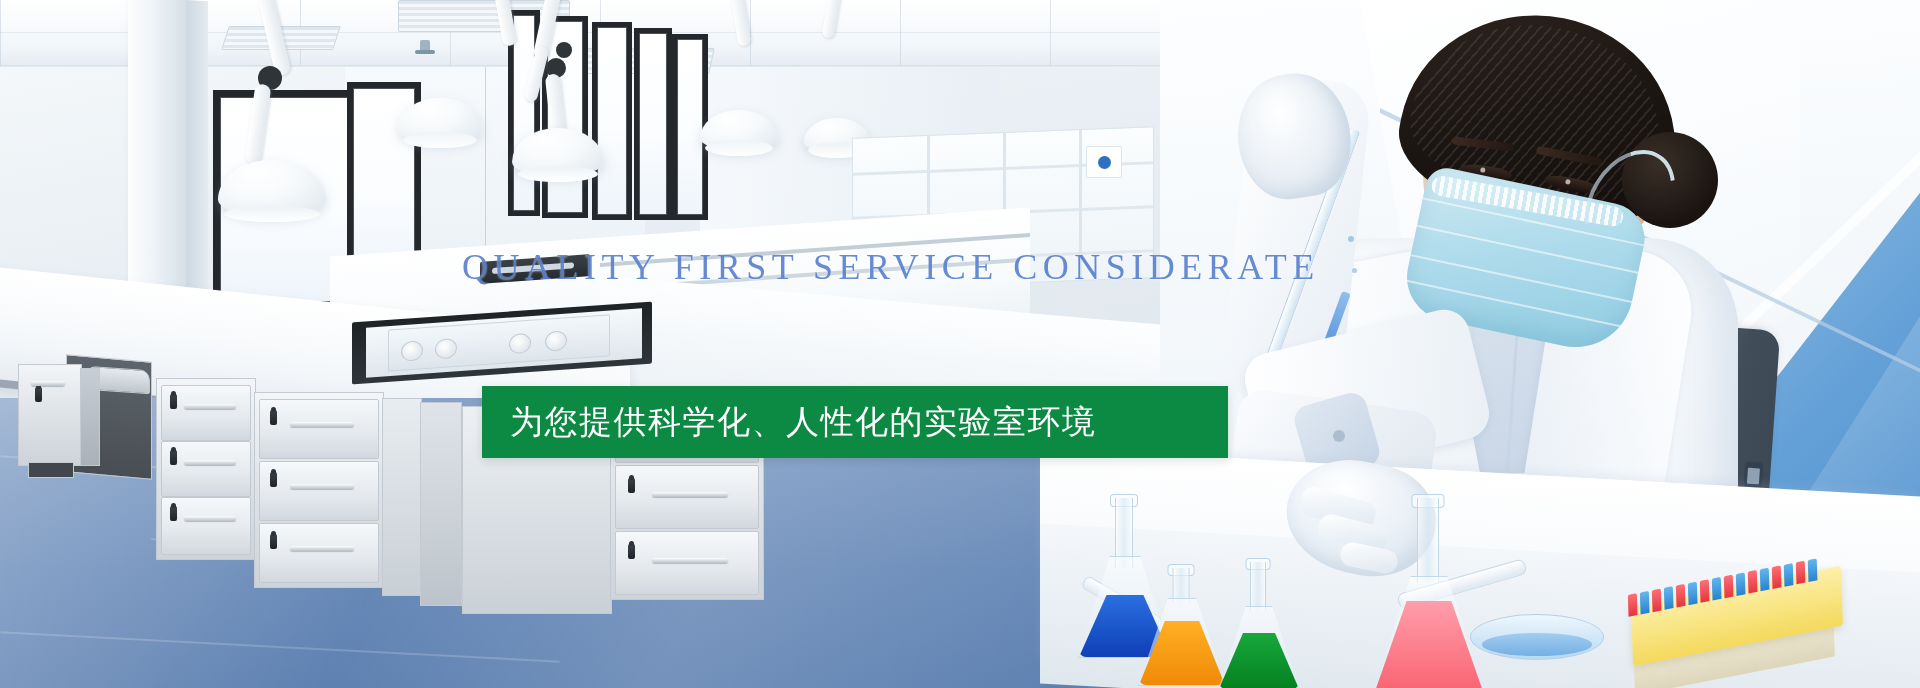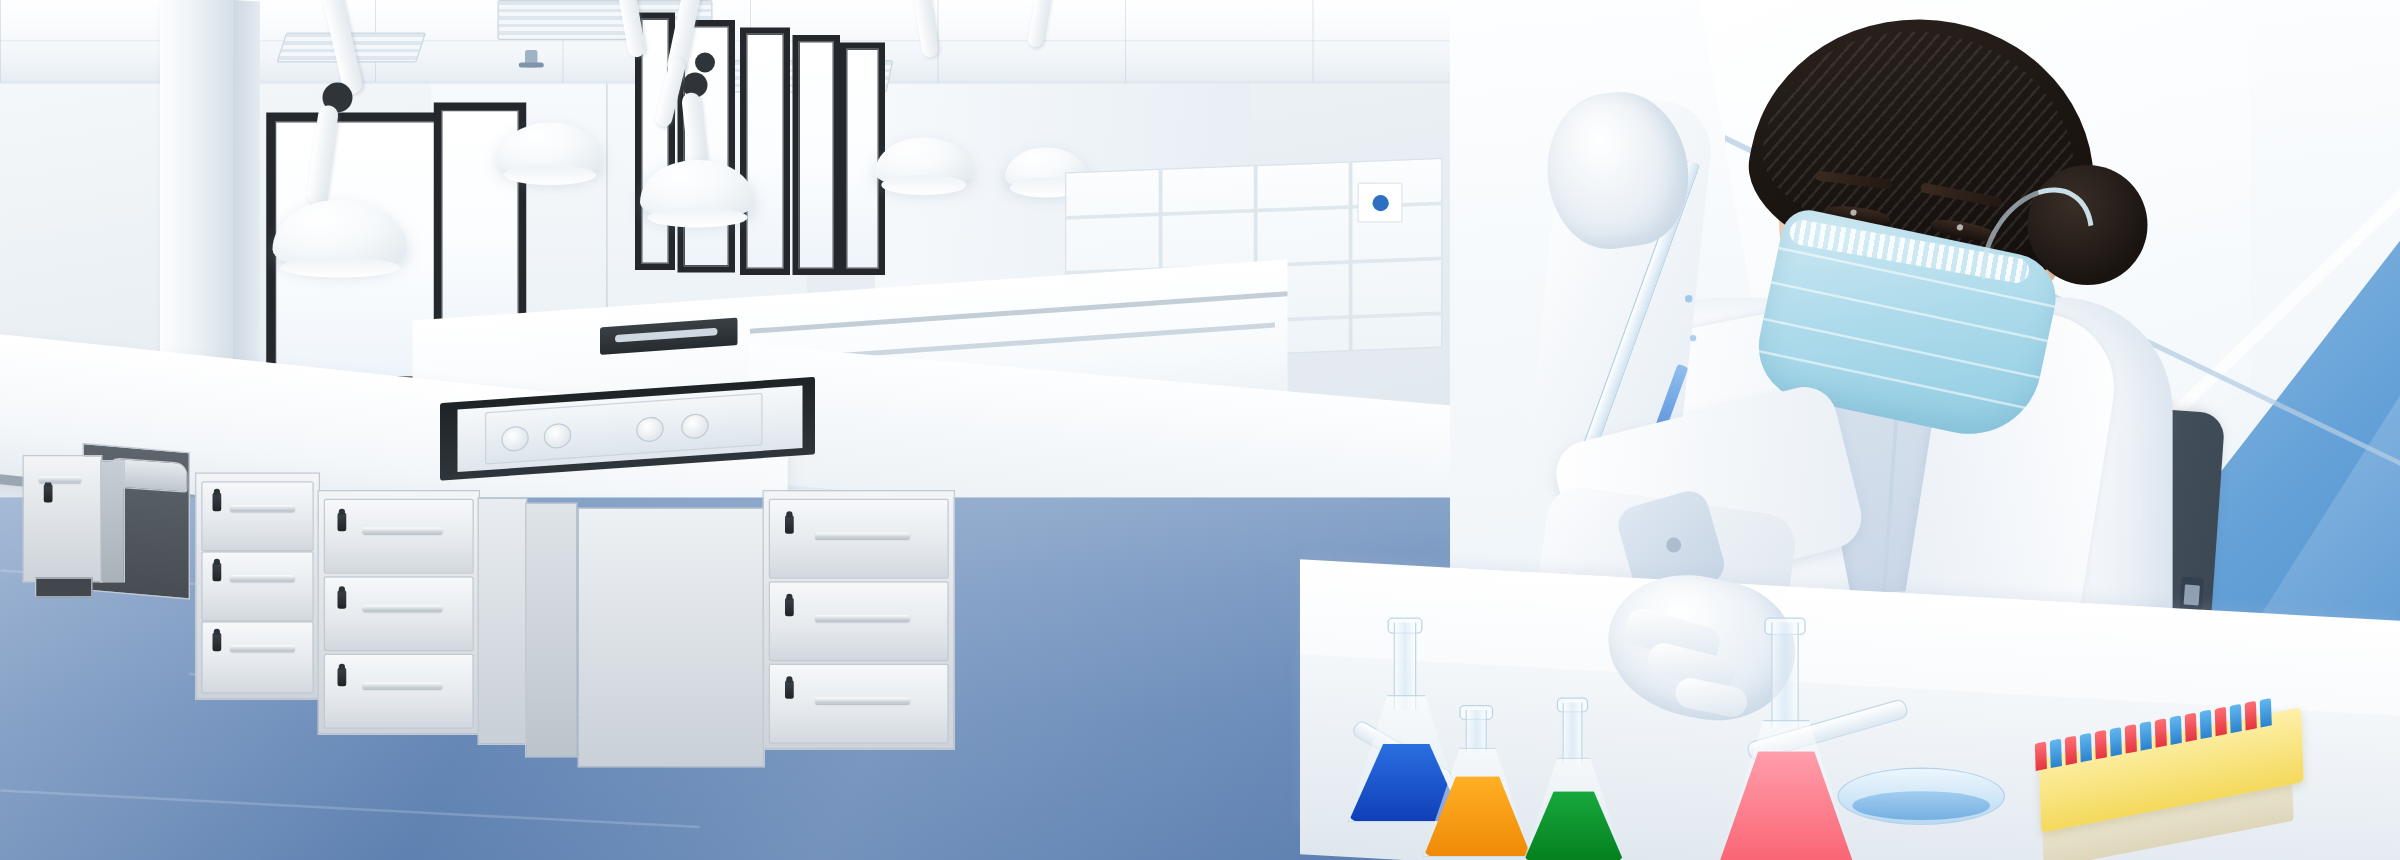--- a/index.html
+++ b/index.html
@@ -856,16 +856,20 @@
     <div class="tip r"></div>
     <div class="tip b"></div>
     <div class="tip r"></div>
     <div class="tip b"></div>
     <div class="tip r"></div>
     <div class="tip b"></div>
     <div class="tip r"></div>
     <div class="tip b"></div>
   </div>
 
-
-
+  <div class="txt-en">QUALITY FIRST SERVICE CONSIDERATE</div>
+
+
+  <div class="green-bar">
+    <span>为您提供科学化、人性化的实验室环境</span>
+  </div>
 
 </div>
 
 </body></html>

